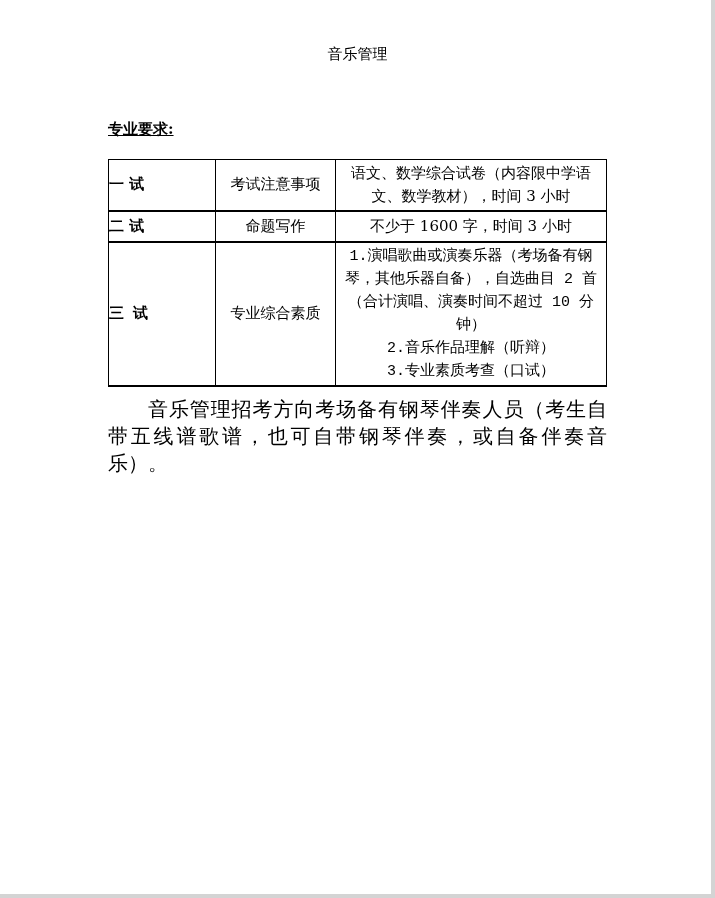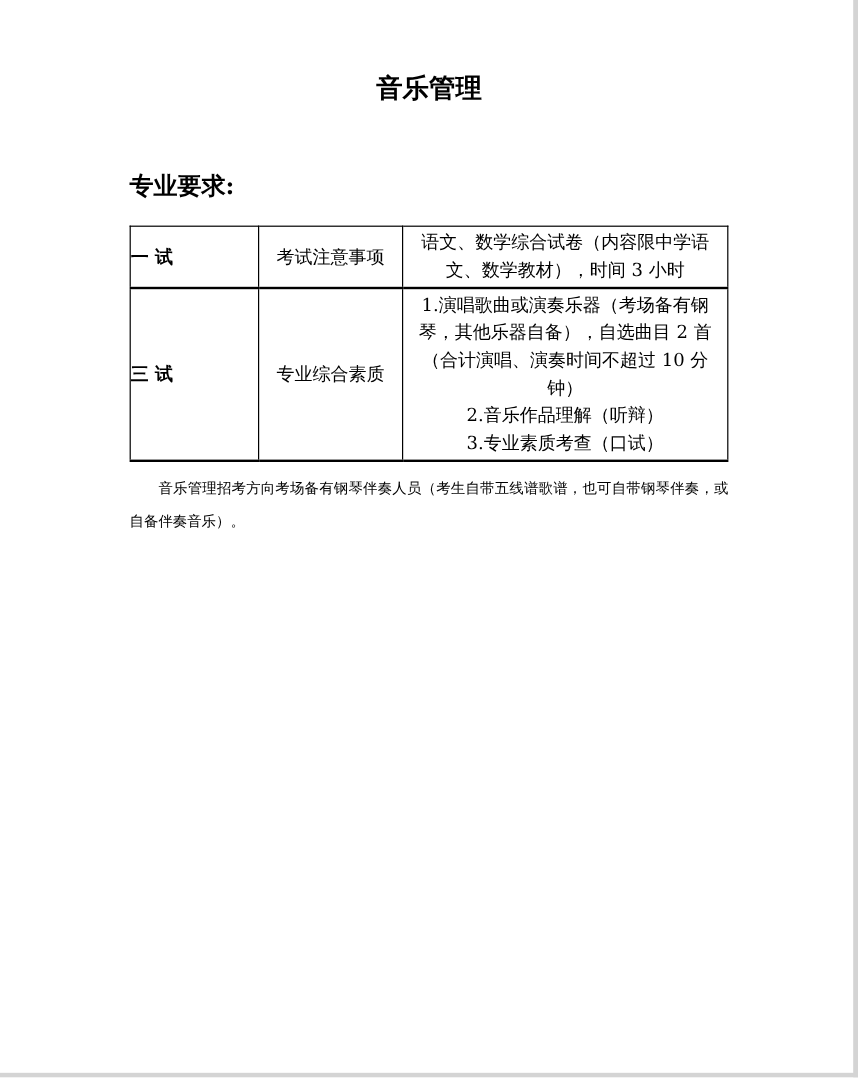--- a/index.html
+++ b/index.html
@@ -17,32 +17,33 @@
     border-bottom: 4px solid #d4d4d4;
     font-family: "DejaVu Serif", "Liberation Serif", serif;
     color: #000000;
     overflow: hidden;
   }
   .inner {
     margin-left: 108px;
     width: 499px;
   }
   .doc-title {
-    margin: 16px;
+    margin: 0;
     padding-top: 47px;
     text-align: center;
-    font-size: 22px;
-    font-weight: bold;
+    font-size: 15px;
+    font-weight: normal;
     line-height: 1.05;
   }
   .section-heading {
     margin: 57px 0 0 0;
-    font-size: 20px;
+    font-size: 15px;
     font-weight: bold;
     line-height: 1.2;
+    text-decoration: underline;
   }
   .body-para {
     margin: 9px 0 0 0;
     font-size: 15px;
     line-height: 25px;
     text-indent: 2em;
     text-align: justify;
   }
   table.exam-table {
     margin-top: 21px;
@@ -59,42 +60,42 @@
     padding: 0;
     vertical-align: middle;
   }
   .exam-table tr.hdr { height: 27px; }
   .exam-table tr.r1  { height: 51px; }
   .exam-table tr.r2  { height: 31px; }
   .exam-table tr.r3  { height: 112px; }
   .exam-table tr.hdr th { border-top: 2px solid #000; font-weight: bold; text-align: center; }
   .exam-table tr.r1 td { border-bottom: 2px solid #000; }
   .exam-table tr.r2 td { border-bottom: 2px solid #000; }
-  .exam-table tr.r3 td { border-bottom: 2px solid #000; }
+  .exam-table tr.r3 td { border-bottom: 2px solid #000; font-family: Liberation Mono, monospace; }
   .exam-table td.cell-exam {
     font-weight: bold;
   }
   .exam-table td.cell-subject {
     text-align: center;
   }
   .exam-table td.cell-content {
     text-align: center;
     padding: 2px 2px;
     line-height: 23px;
   }
   .notes-heading {
     margin: 36px 0 0 0;
     font-size: 15px;
     font-weight: bold;
     text-indent: 2em;
     line-height: 1.2;
   }
   .notes-para {
     margin: 9px 0 0 0;
-    font-size: 12px;
+    font-size: 20px;
     line-height: 27px;
     text-indent: 2em;
     text-align: justify;
   }
 </style>
 </head>
 <body>
 
 <div class="page">
   <div class="inner">
@@ -111,20 +112,27 @@
           <col class="c3">
       </colgroup>
       <tbody>
         <tr class="r1">
           <td class="cell-exam">一 试</td>
           <td class="cell-subject">考试注意事项</td>
           <td class="cell-content">
             <div>语文、数学综合试卷（内容限中学语文、数学教材），时间 3 小时</div>
           </td>
         </tr>
+        <tr class="r2">
+          <td class="cell-exam">二 试</td>
+          <td class="cell-subject">命题写作</td>
+          <td class="cell-content">
+            <div>不少于 1600 字，时间 3 小时</div>
+          </td>
+        </tr>
         <tr class="r3">
           <td class="cell-exam">三 试</td>
           <td class="cell-subject">专业综合素质</td>
           <td class="cell-content">
             <div>1.演唱歌曲或演奏乐器（考场备有钢琴，其他乐器自备），自选曲目 2 首（合计演唱、演奏时间不超过 10 分钟）</div>
             <div>2.音乐作品理解（听辩）</div>
             <div>3.专业素质考查（口试）</div>
           </td>
         </tr>
       </tbody>

